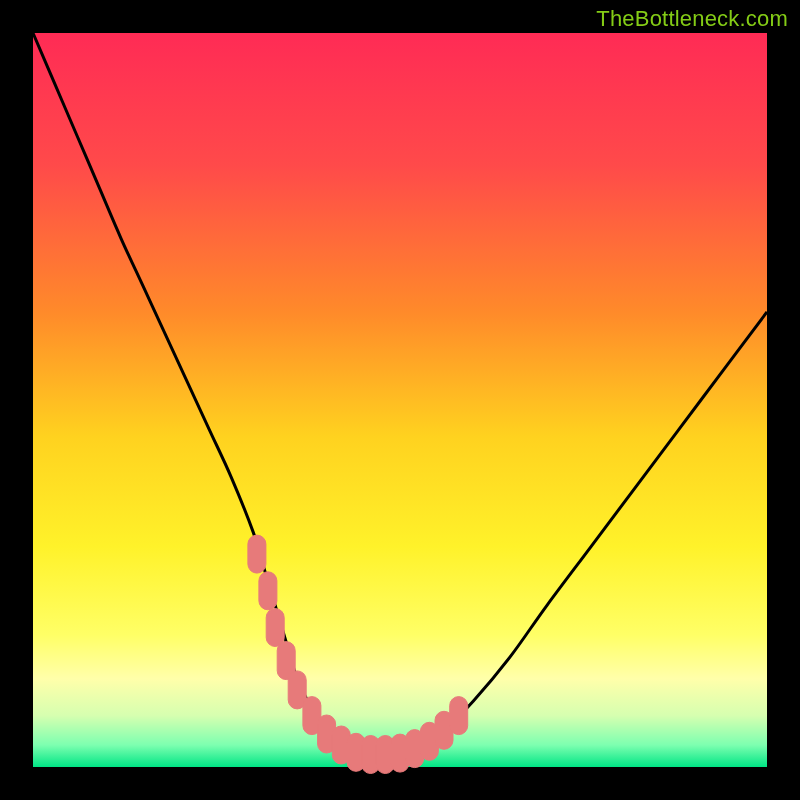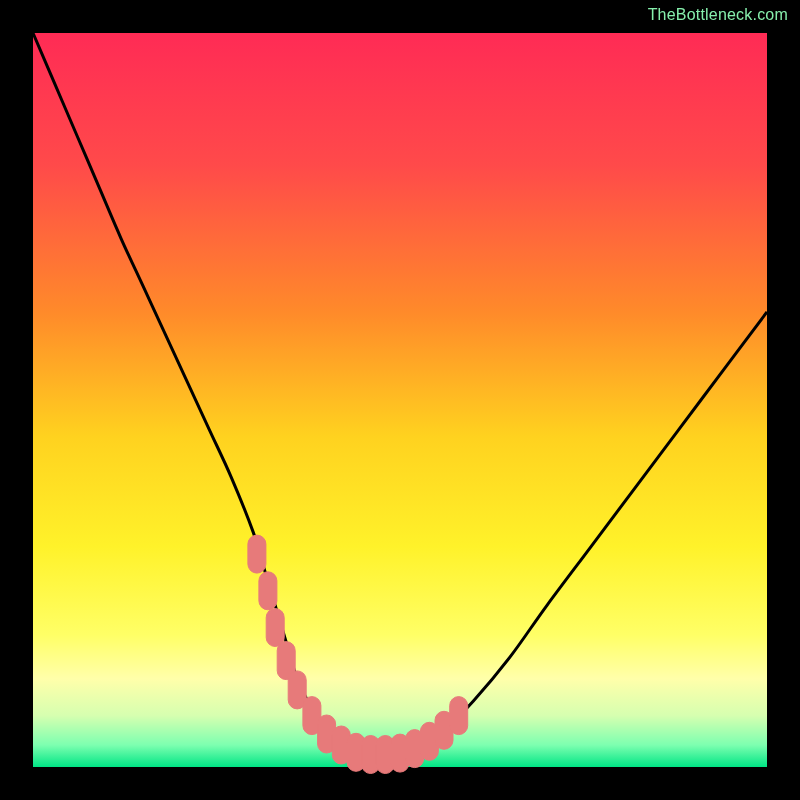--- a/index.html
+++ b/index.html
@@ -24,22 +24,22 @@
     top: 33px;
     left: 33px;
     width: 734px;
     height: 734px;
     
   }
   .watermark {
     position: absolute;
     top: 6px;
     right: 12px;
-    color: #86efac;
-    font-size: 16px;
+    color: #84cc16;
+    font-size: 22px;
     letter-spacing: 0.2px;
     font-weight: 400;
   }
   svg.curve {
     position: absolute;
     top: 0;
     left: 0;
     width: 734px;
     height: 734px;
     overflow: visible;

